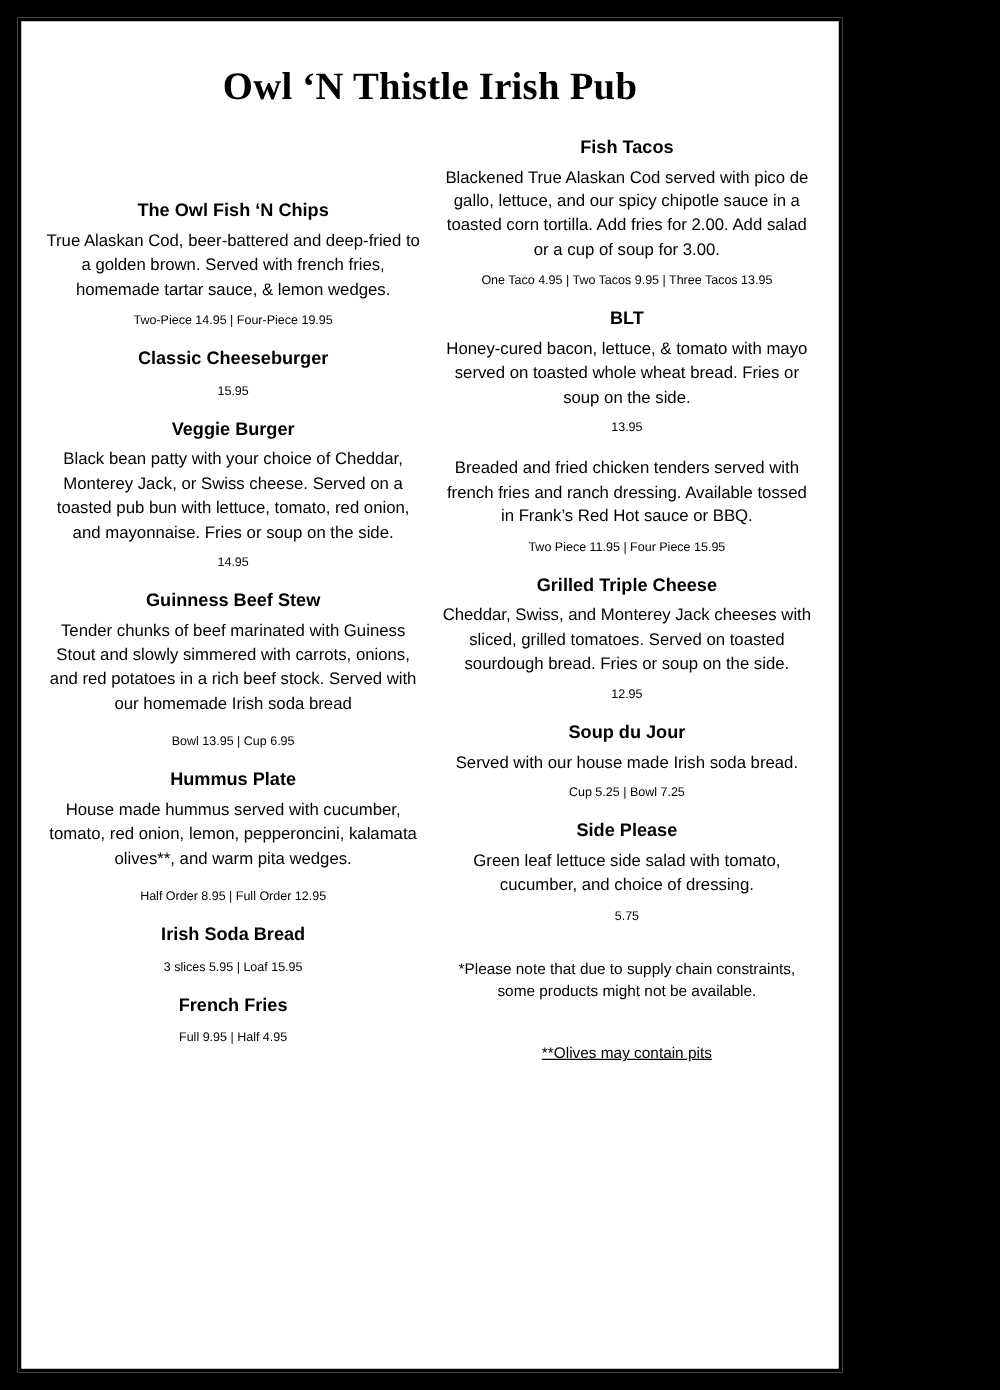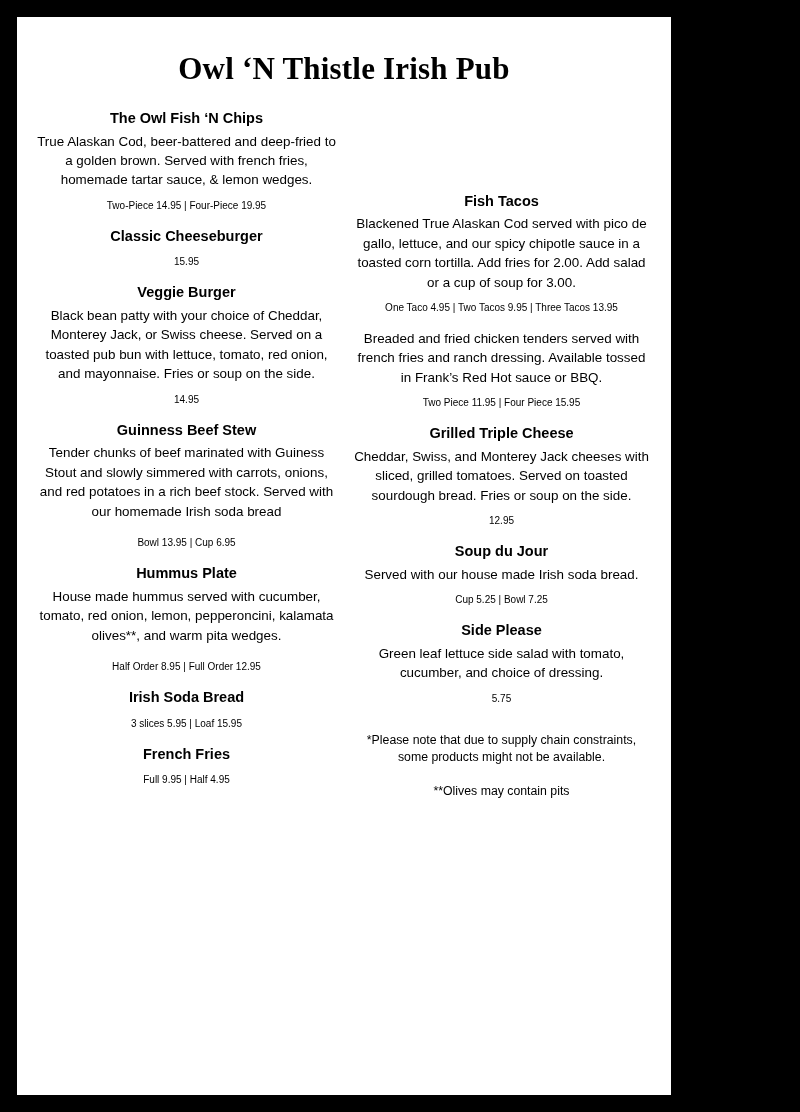--- a/index.html
+++ b/index.html
@@ -72,21 +72,22 @@
   .item-price.tight {
     margin-top: 14px;
   }
   .note {
     font-size: 12.3px;
     line-height: 1.45;
     text-align: center;
     margin-top: 26px;
   }
   .note + .note {
-    margin-top: 16px;
+    margin-top: 32px;
+    text-decoration: underline;
   }
 </style>
 </head>
 <body>
 
 <div class="page">
   <div class="sheet">
 
     <div class="menu-title">Owl ‘N Thistle Irish Pub</div>
 
@@ -136,20 +137,25 @@
       </div>
 
       <div class="col">
 
         <div class="item">
           <div class="item-name">Fish Tacos</div>
           <div class="item-desc">Blackened True Alaskan Cod served with pico de gallo, lettuce, and our spicy chipotle sauce in a toasted corn tortilla. Add fries for 2.00. Add salad or a cup of soup for 3.00.</div>
           <div class="item-price">One Taco 4.95 | Two Tacos 9.95 | Three Tacos 13.95</div>
         </div>
 
+        <div class="item">
+          <div class="item-name">BLT</div>
+          <div class="item-desc">Honey-cured bacon, lettuce, &amp; tomato with mayo served on toasted whole wheat bread. Fries or soup on the side.</div>
+          <div class="item-price">13.95</div>
+        </div>
 
         <div class="item">
           <div class="item-desc">Breaded and fried chicken tenders served with french fries and ranch dressing. Available tossed in Frank’s Red Hot sauce or BBQ.</div>
           <div class="item-price">Two Piece 11.95 | Four Piece 15.95</div>
         </div>
 
         <div class="item">
           <div class="item-name">Grilled Triple Cheese</div>
           <div class="item-desc">Cheddar, Swiss, and Monterey Jack cheeses with sliced, grilled tomatoes. Served on toasted sourdough bread. Fries or soup on the side.</div>
           <div class="item-price">12.95</div>

